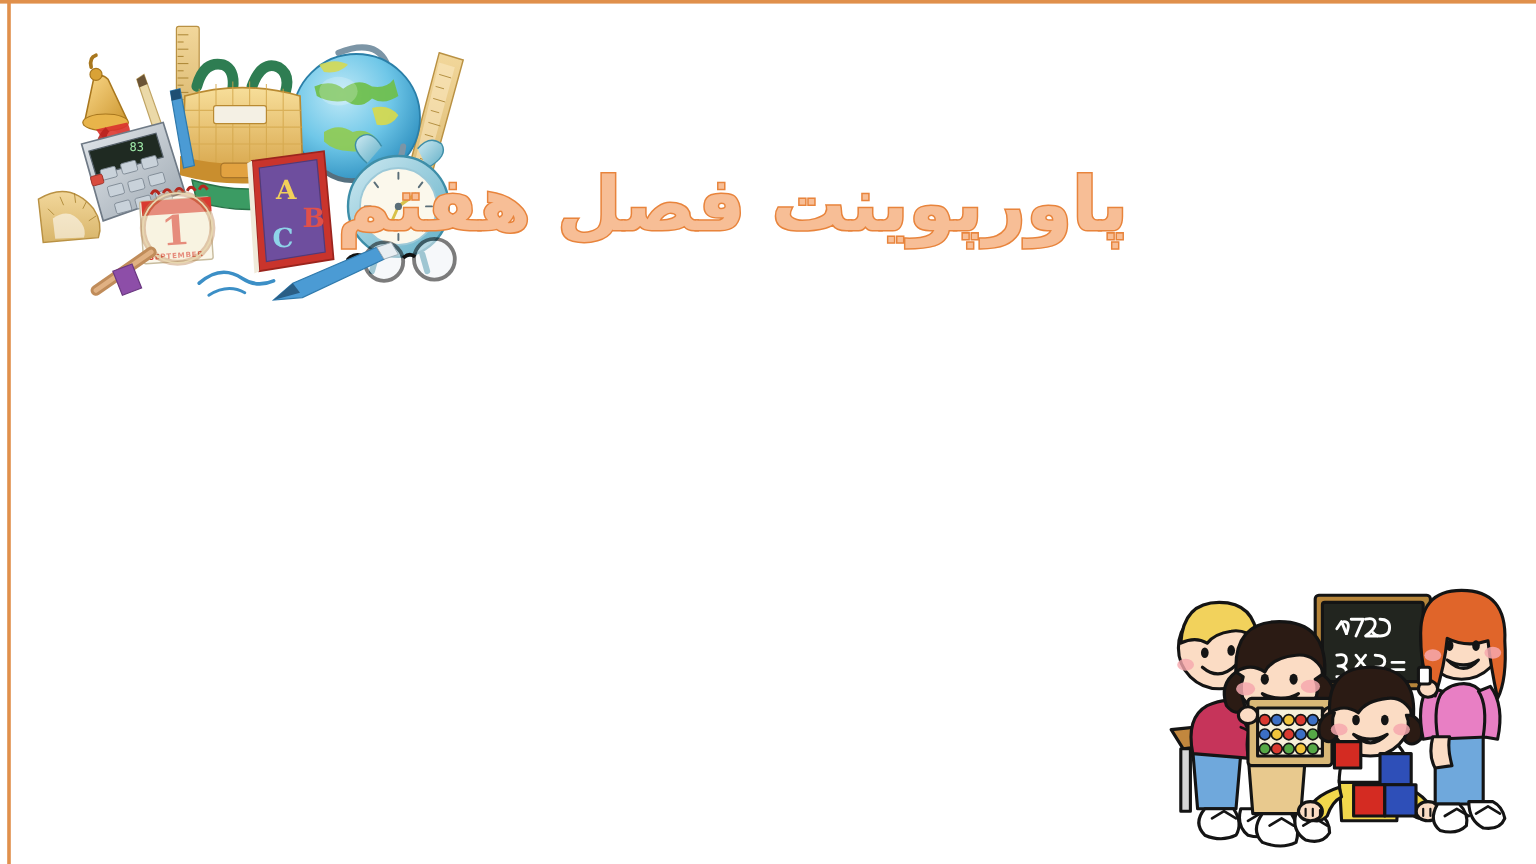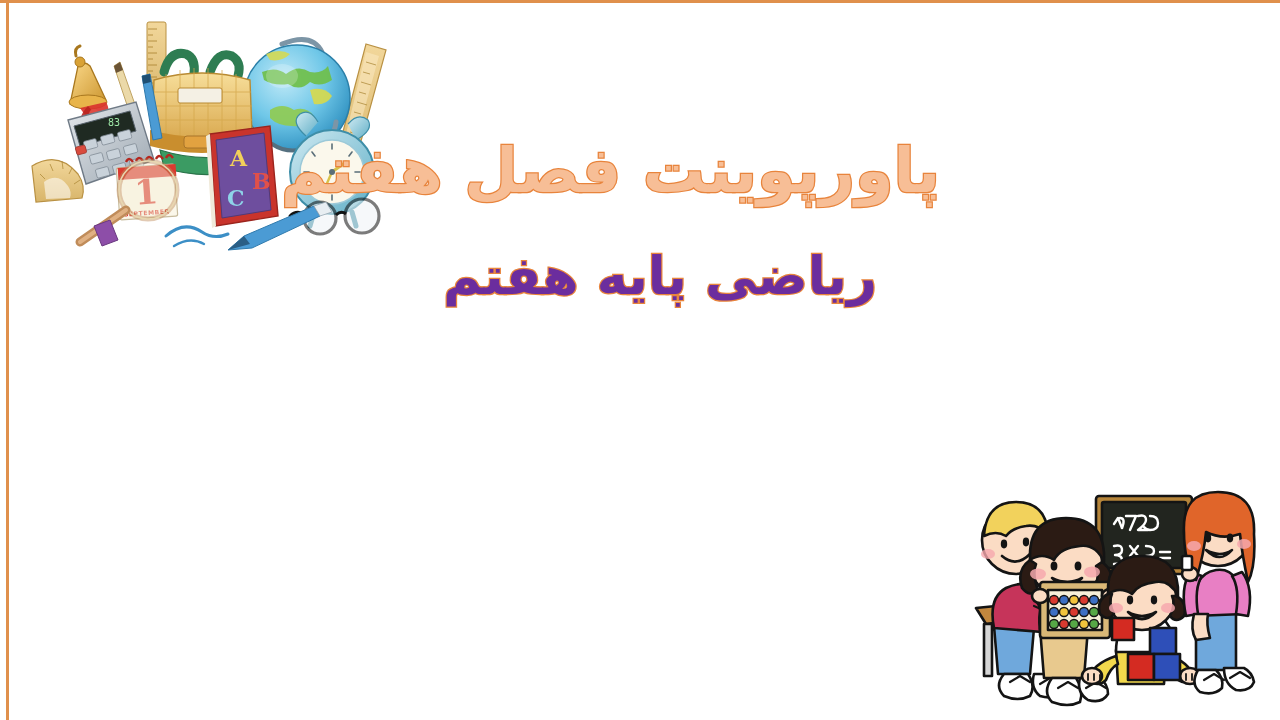--- a/index.html
+++ b/index.html
@@ -35,21 +35,21 @@
     width: 3px; height: 720px;
     background: #E0904C;
   }
 
   
   #title-block {
     position: absolute;
     left: 380px;
     top: 140px;
     width: 560px;
-    text-align: center;
+    text-align: left;
     direction: rtl;
   }
 
   .title-line {
     font-family: "DejaVu Sans", sans-serif;
     font-weight: bold;
     white-space: nowrap;
     line-height: 1.0;
   }
 
@@ -324,21 +324,20 @@
       </g>
 
       <g>
         <path d="M80 212 L96 206 L104 226 L88 232 Z" fill="#8D4EA8" stroke="#6A3880" stroke-width="1"></path>
       </g>
     </svg>
   </div>
 
   <div id="title-block">
     <div class="title-line" id="title-line-1">پاورپوینت فصل هفتم</div>
-    <div class="title-line" id="title-line-2">ریاضی پایه هفتم</div>
   </div>
 
   <div id="students-clipart">
     <svg viewBox="0 0 300 232" xmlns="http://www.w3.org/2000/svg">
       <g stroke="#141414" stroke-width="2.6" stroke-linejoin="round" stroke-linecap="round">
 
         <g>
           <rect x="128" y="18" width="96" height="78" rx="3" fill="#B6853A"></rect>
           <rect x="134" y="24" width="84" height="66" rx="2" fill="#22251F"></rect>
           <g stroke="#FFFFFF" stroke-width="2.4" fill="none">

